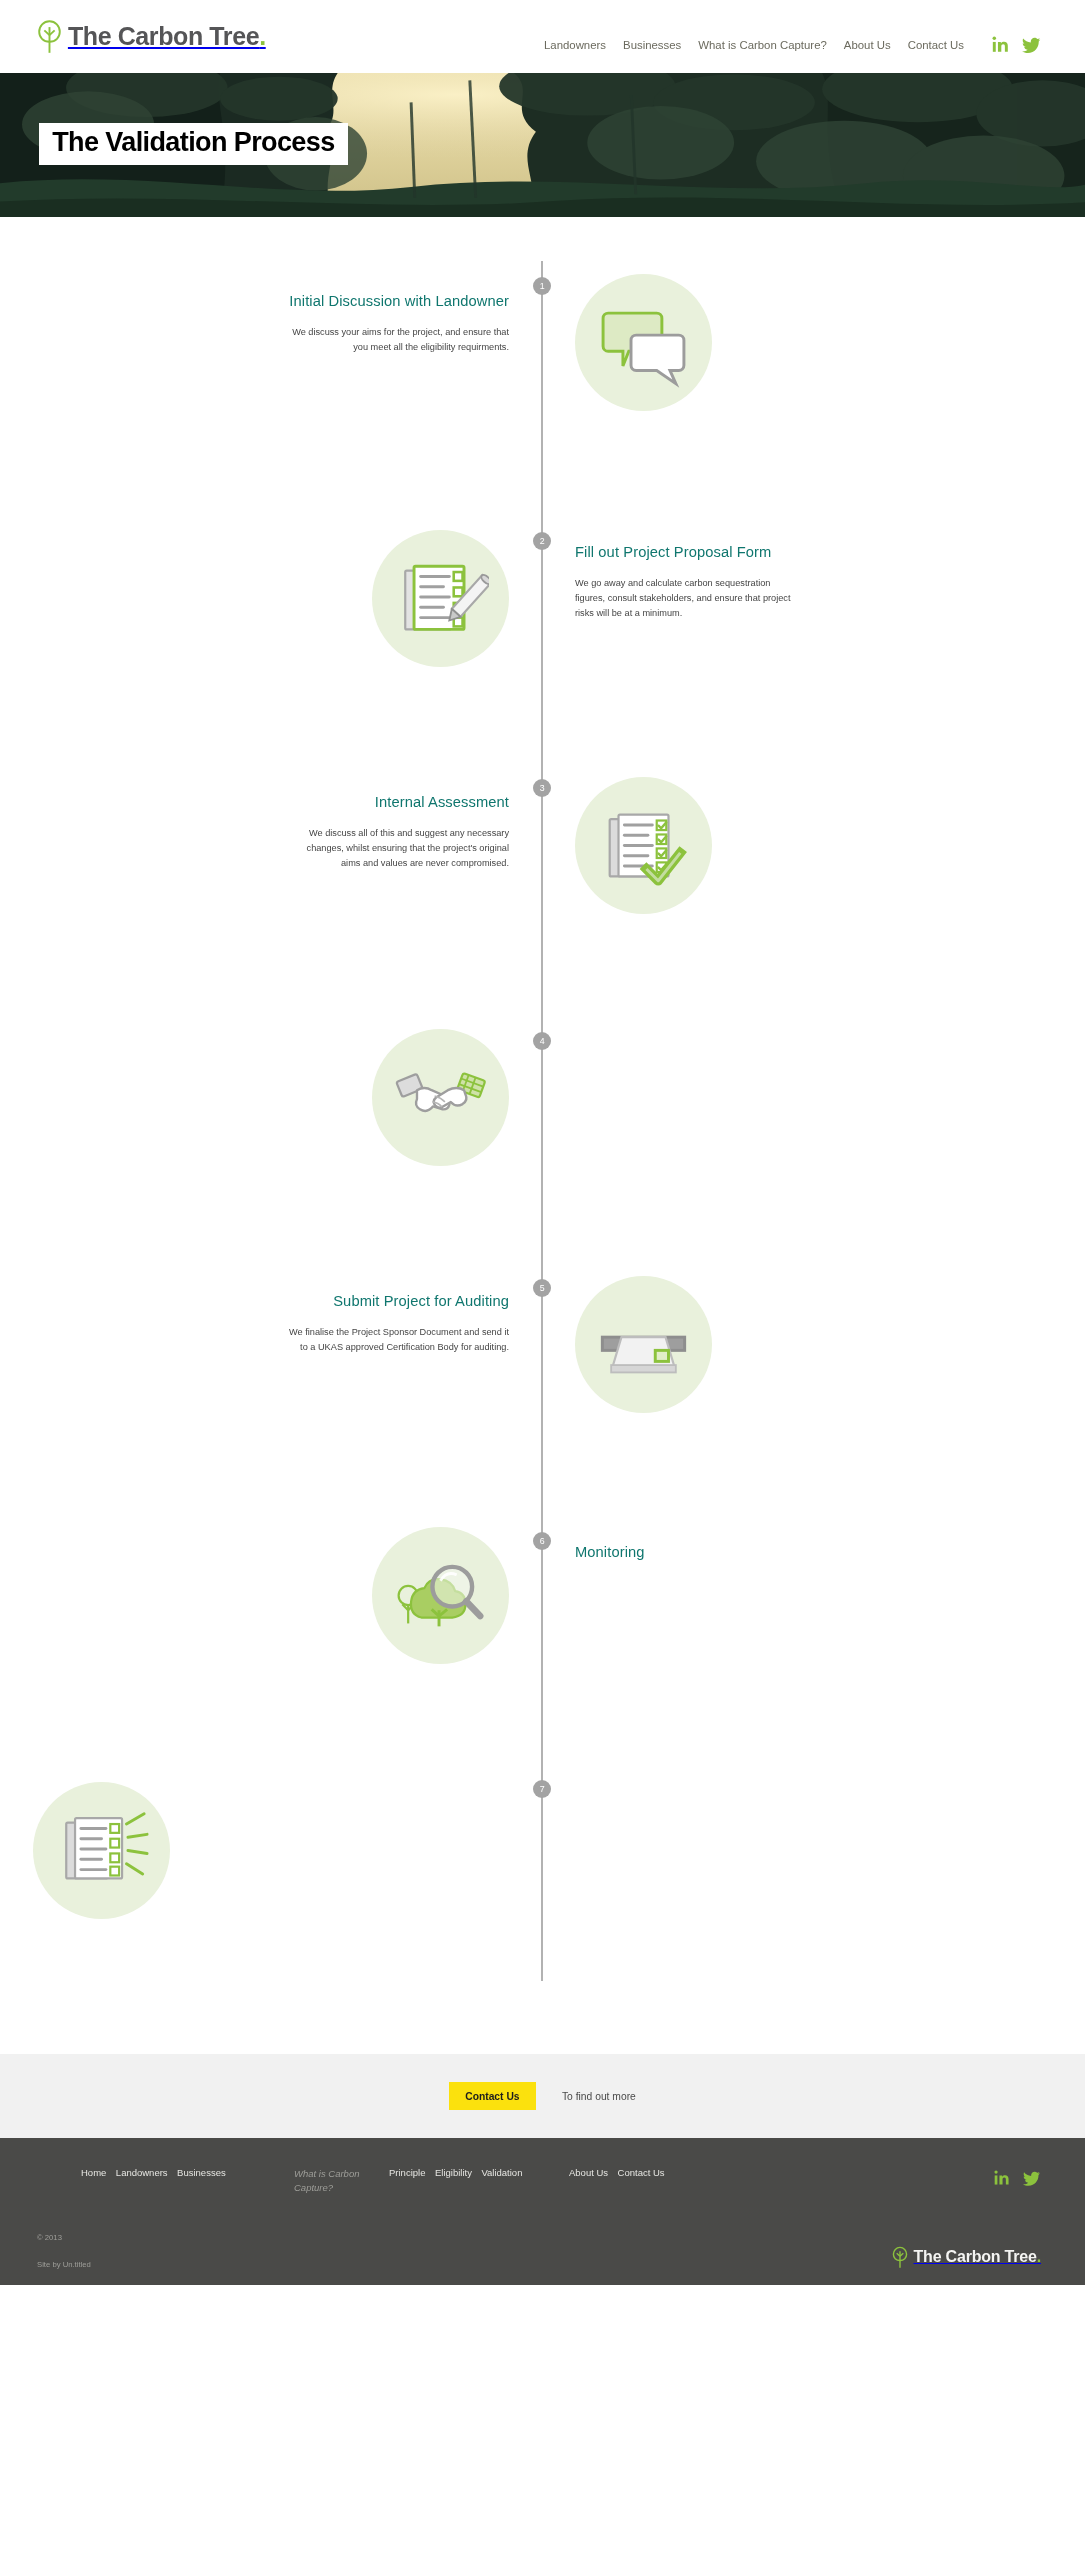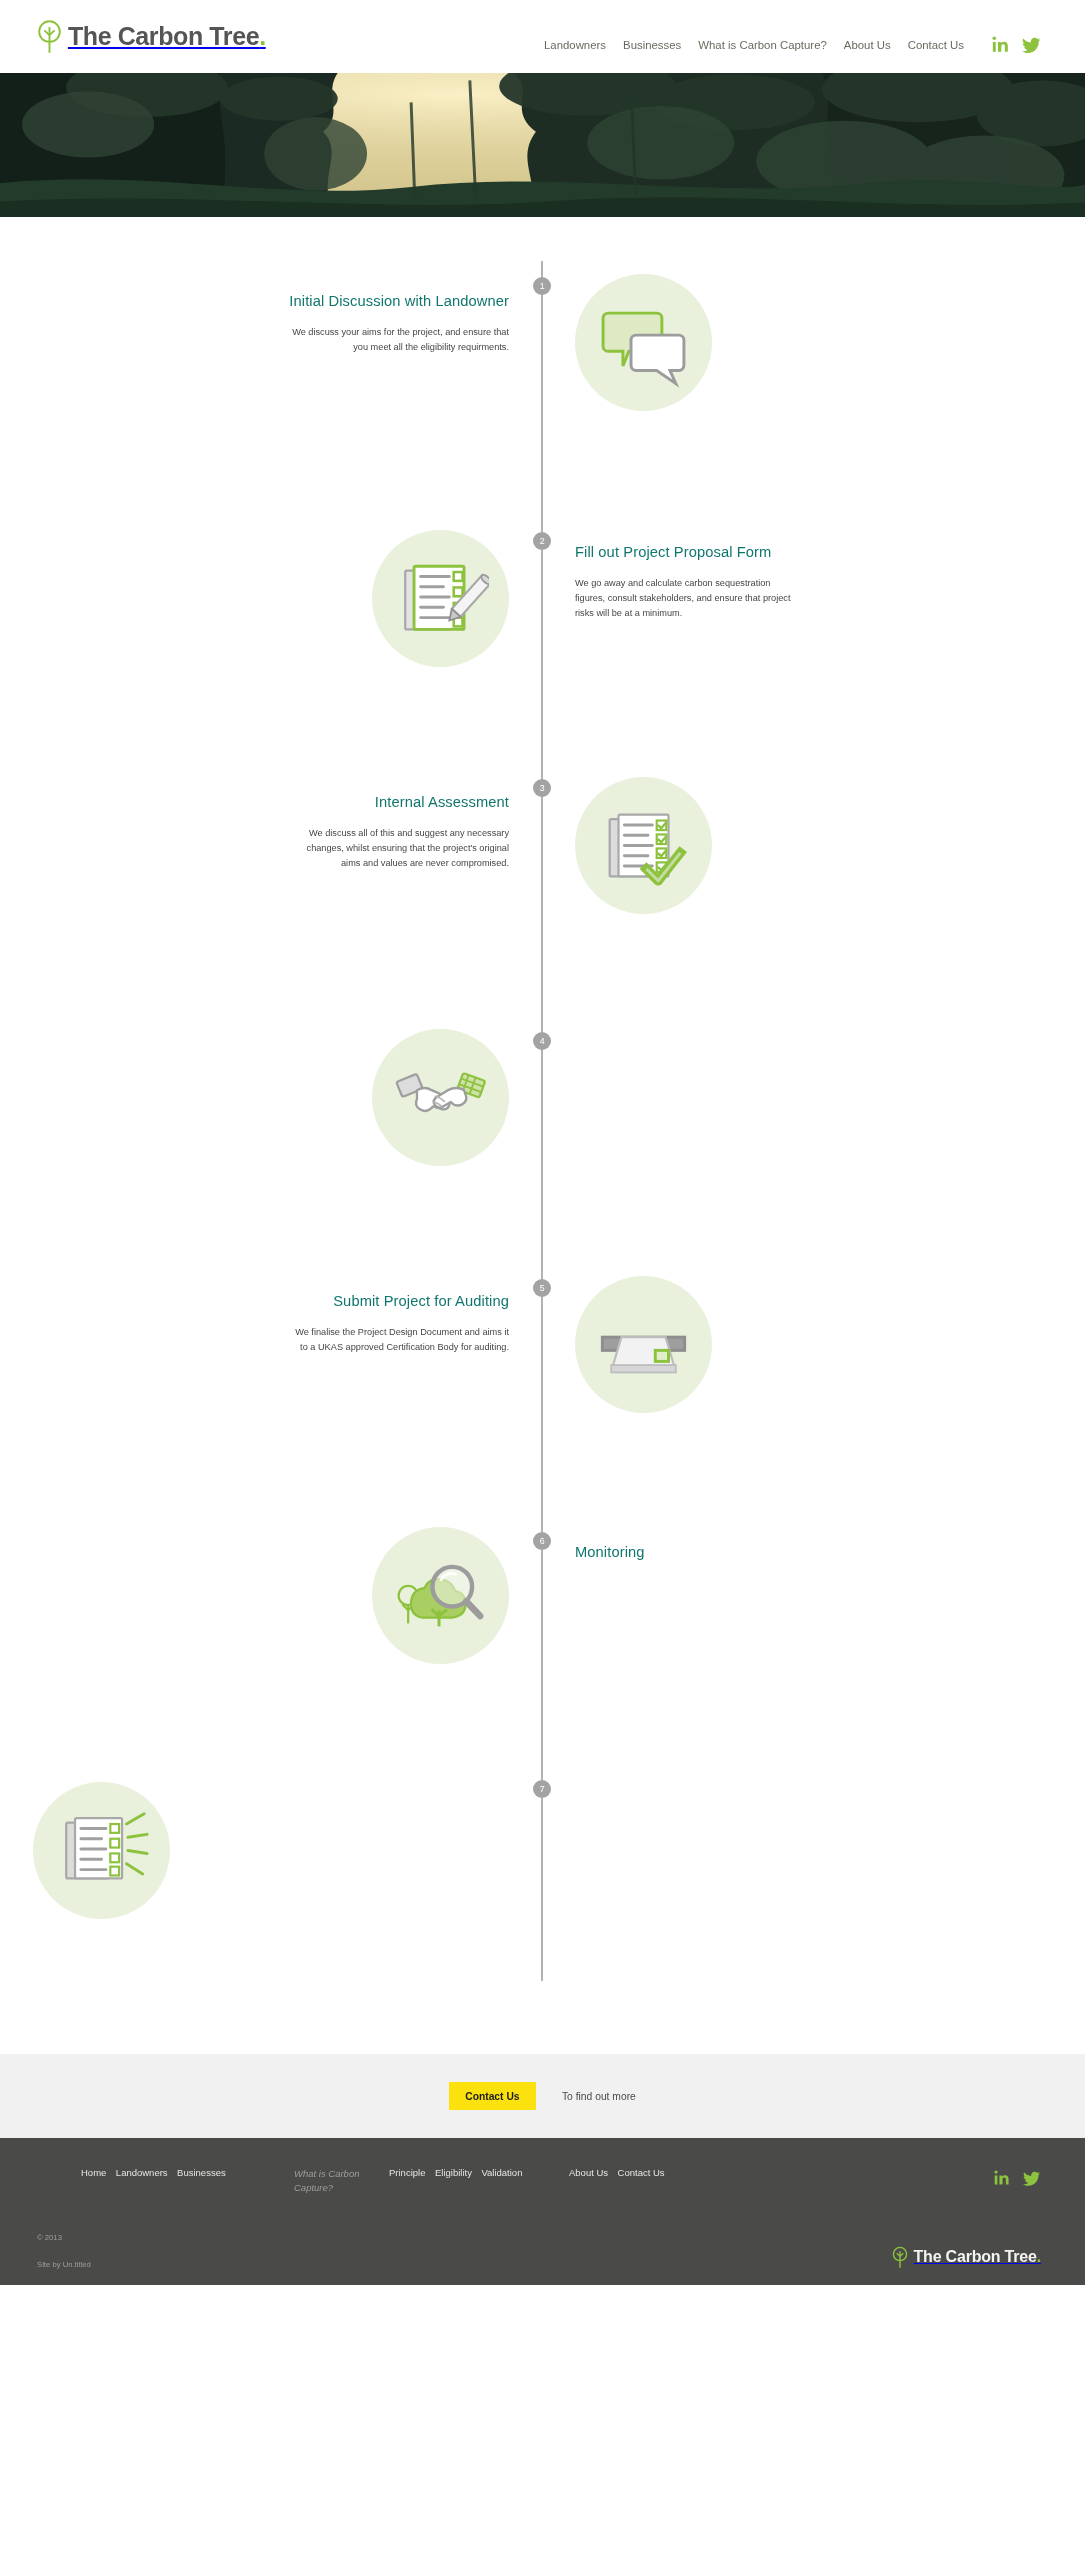--- a/index.html
+++ b/index.html
@@ -269,20 +269,23 @@
       <path d="M0,150 C200,130 380,175 560,155 C760,132 980,172 1180,150 C1320,136 1420,165 1478,152 L1478,196 L0,196 Z" fill="#223b2b"></path>
       <path d="M0,175 C260,160 520,192 760,174 C1000,158 1240,190 1478,176 L1478,196 L0,196 Z" fill="#1a2e21"></path>
 
       <g stroke="#22352a" stroke-width="4" opacity="0.8">
         <line x1="560" y1="40" x2="565" y2="170"></line>
         <line x1="640" y1="10" x2="648" y2="170"></line>
         <line x1="860" y1="30" x2="866" y2="165"></line>
       </g>
     </svg>
   </div>
+  <div class="hero-title-box">
+    <h1>The Validation Process</h1>
+  </div>
 </section>
 
 <section class="timeline">
   <div class="spine"></div>
 
   <div class="step">
     <div class="step-num" style="top:16px">1</div>
     <div class="half">
       <div class="text-col right-align" style="padding-top:31px">
         <h2>Initial Discussion with Landowner</h2>
@@ -411,21 +414,21 @@
         </div>
       </div>
     </div>
   </div>
 
   <div class="step">
     <div class="step-num" style="top:17.6px">5</div>
     <div class="half">
       <div class="text-col right-align" style="padding-top:31px">
         <h2>Submit Project for Auditing</h2>
-        <p>We finalise the Project Design Document and aims it to a UKAS approved Certification Body for auditing.</p>
+        <p>We finalise the Project Sponsor Document and send it to a UKAS approved Certification Body for auditing.</p>
       </div>
     </div>
     <div class="half">
       <div class="icon-col" style="padding-top:14.7px">
         <div class="icon-bubble">
           <svg viewBox="0 0 132 132" aria-hidden="true">
             <rect x="8" y="54" width="116" height="22" fill="#8e8e8e"></rect>
             <rect x="12" y="58" width="108" height="14" fill="#9e9e9e"></rect>
             <path d="M24 96 l12 -40 h60 l12 40 z" fill="#f2f2f2" stroke="#bdbdbd" stroke-width="3"></path>
             <rect x="22" y="94" width="88" height="10" fill="#d6d6d6" stroke="#bdbdbd" stroke-width="2.5"></rect>

